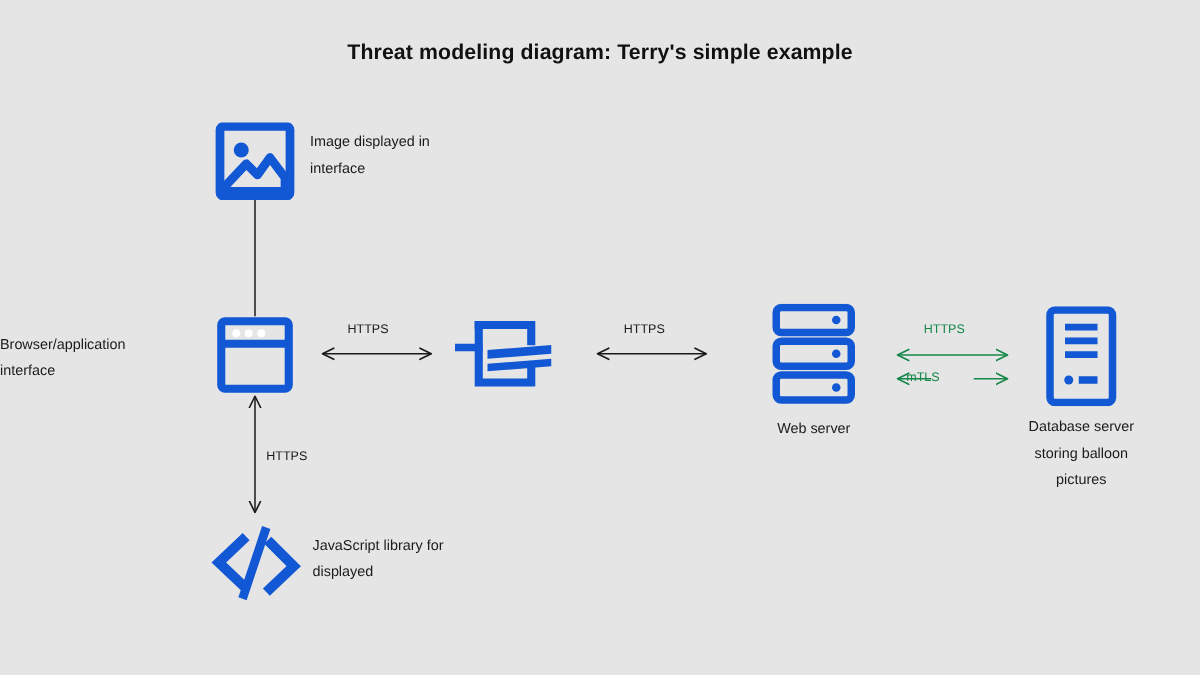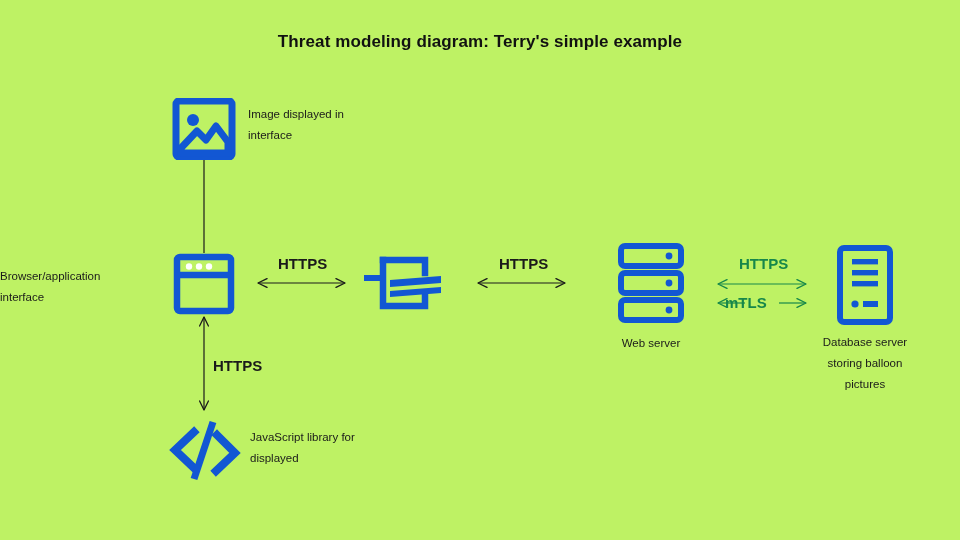--- a/index.html
+++ b/index.html
@@ -4,21 +4,21 @@
 <style>
   html, body {
     margin: 0;
     padding: 0;
     background: #ffffff;
   }
   #canvas {
     position: relative;
     width: 960px;
     height: 540px;
-    background: #bef264;
+    background: #e5e5e5;
     font-family: "Liberation Sans", sans-serif;
     overflow: hidden;
   }
   .title {
     position: absolute;
     top: 32px;
     left: 0;
     width: 960px;
     text-align: center;
     font-size: 17px;
@@ -36,22 +36,22 @@
     font-weight: normal;
     color: #1a1a1a;
     line-height: 21px;
     white-space: pre-line;
   }
   .caption.center { text-align: center; }
   .caption.left   { text-align: left; }
   .caption.right  { text-align: left; }
   .edge-label {
     position: absolute;
-    font-size: 15px;
-    font-weight: bold;
+    font-size: 10px;
+    font-weight: normal;
     line-height: 14px;
     white-space: nowrap;
   }
   .edge-label.black { color: #1a1a1a; }
   .edge-label.green { color: #16874a; }
   .arrow-layer {
     position: absolute;
     left: 0; top: 0;
     width: 960px;
     height: 540px;

